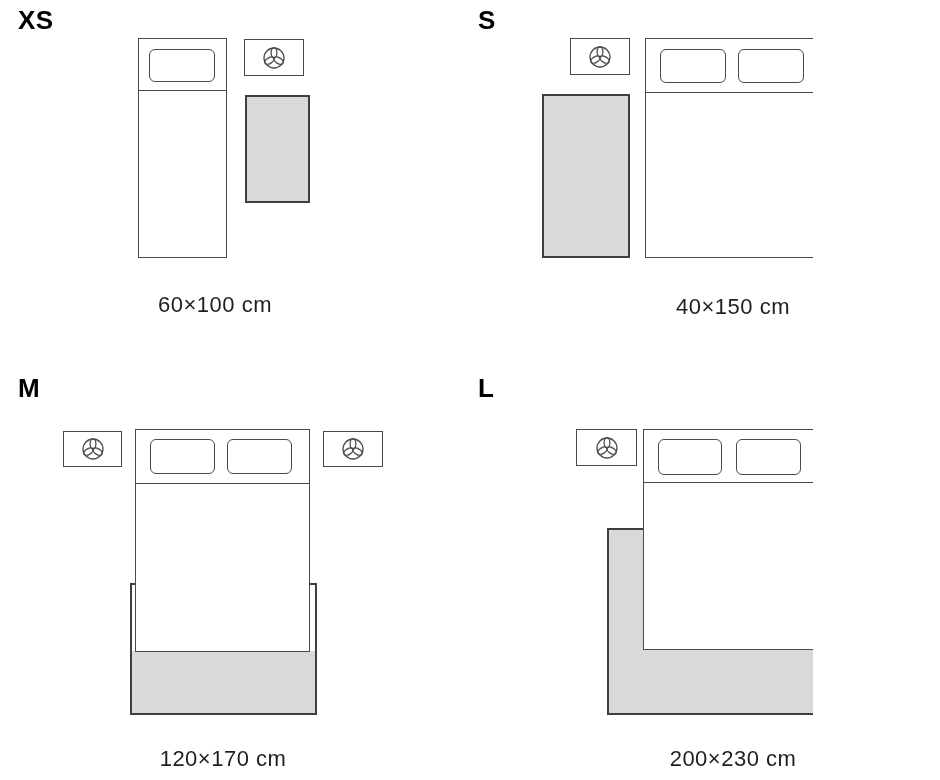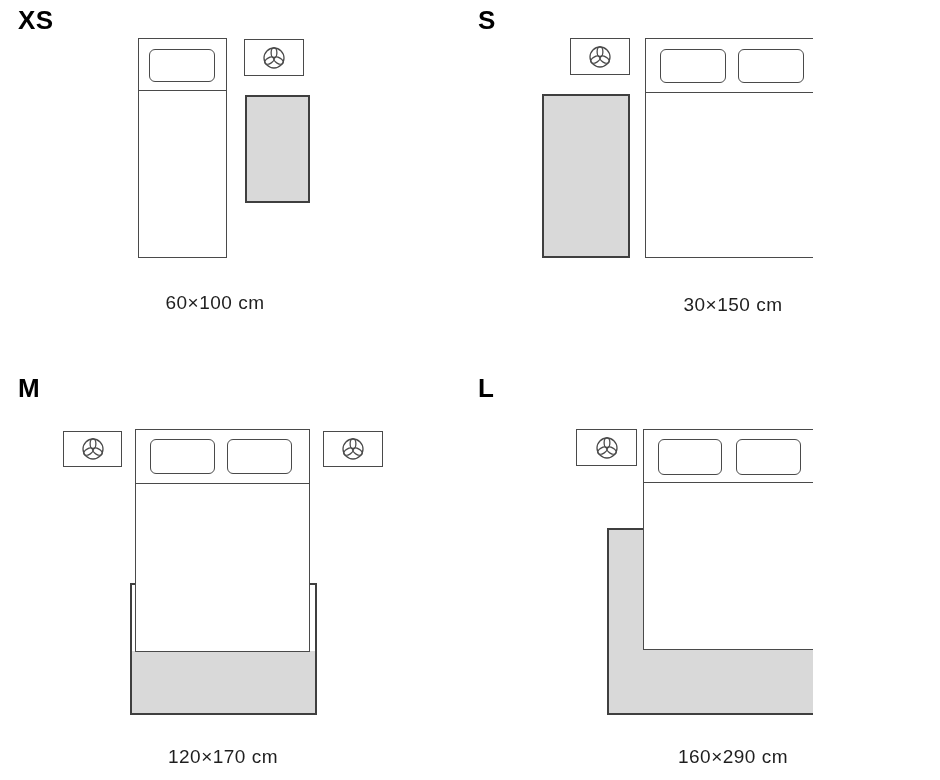--- a/index.html
+++ b/index.html
@@ -14,21 +14,21 @@
   html,body{background:#fff;}
   body{font-family:"Liberation Sans","DejaVu Sans",sans-serif;}
   .canvas{
     position:relative;width:813px;height:780px;background:var(--bg);overflow:hidden;
   }
   .size-label{
     position:absolute;font-weight:700;font-size:26px;line-height:1.1;color:var(--label);
     letter-spacing:0.5px;
   }
   .caption{
-    position:absolute;width:280px;text-align:center;font-size:19px;line-height:1.2;
+    position:absolute;width:280px;text-align:center;font-size:22px;line-height:1.2;
     color:var(--text);letter-spacing:0.5px;
   }
   .bed{
     position:absolute;border:1.5px solid var(--outline);background:#fff;z-index:2;
   }
   .bed-head{
     position:relative;width:100%;border-bottom:1.5px solid var(--outline);
   }
   .pillow{
     position:absolute;border:1.5px solid var(--outline);border-radius:6px;background:#fff;
@@ -106,21 +106,21 @@
           <ellipse cx="20" cy="13.5" rx="3.6" ry="6.5"></ellipse>
           <ellipse cx="20" cy="13.5" rx="3.6" ry="6.5" transform="rotate(120 20 20)"></ellipse>
           <ellipse cx="20" cy="13.5" rx="3.6" ry="6.5" transform="rotate(240 20 20)"></ellipse>
         </svg>
       </span>
     </div>
 
     <div class="rug" style="left:542px;top:94px;width:88px;height:164px;"></div>
     <div class="rug" style="left:836px;top:94px;width:87px;height:163px;"></div>
 
-    <div class="caption" style="left:593px;top:294px;">30×150 cm</div>
+    <div class="caption" style="left:593px;top:294px;">40×150 cm</div>
   </section>
 
   <section>
     <div class="size-label" style="left:18px;top:374px;">M</div>
 
     <div class="nightstand" style="left:63px;top:431px;width:59px;height:36px;">
       <span>
         <svg width="32" height="32" viewBox="0 0 40 40" fill="none" stroke="#4a4a4a" stroke-width="1.6">
           <circle cx="20" cy="20" r="12.5"></circle>
           <ellipse cx="20" cy="13.5" rx="3.6" ry="6.5"></ellipse>
@@ -182,16 +182,16 @@
           <circle cx="20" cy="20" r="12.5"></circle>
           <ellipse cx="20" cy="13.5" rx="3.6" ry="6.5"></ellipse>
           <ellipse cx="20" cy="13.5" rx="3.6" ry="6.5" transform="rotate(120 20 20)"></ellipse>
           <ellipse cx="20" cy="13.5" rx="3.6" ry="6.5" transform="rotate(240 20 20)"></ellipse>
         </svg>
       </span>
     </div>
 
     <div class="rug" style="left:607px;top:528px;width:251px;height:187px;"></div>
 
-    <div class="caption" style="left:593px;top:746px;">160×290 cm</div>
+    <div class="caption" style="left:593px;top:746px;">200×230 cm</div>
   </section>
 
 </div>
 
 </body></html>

